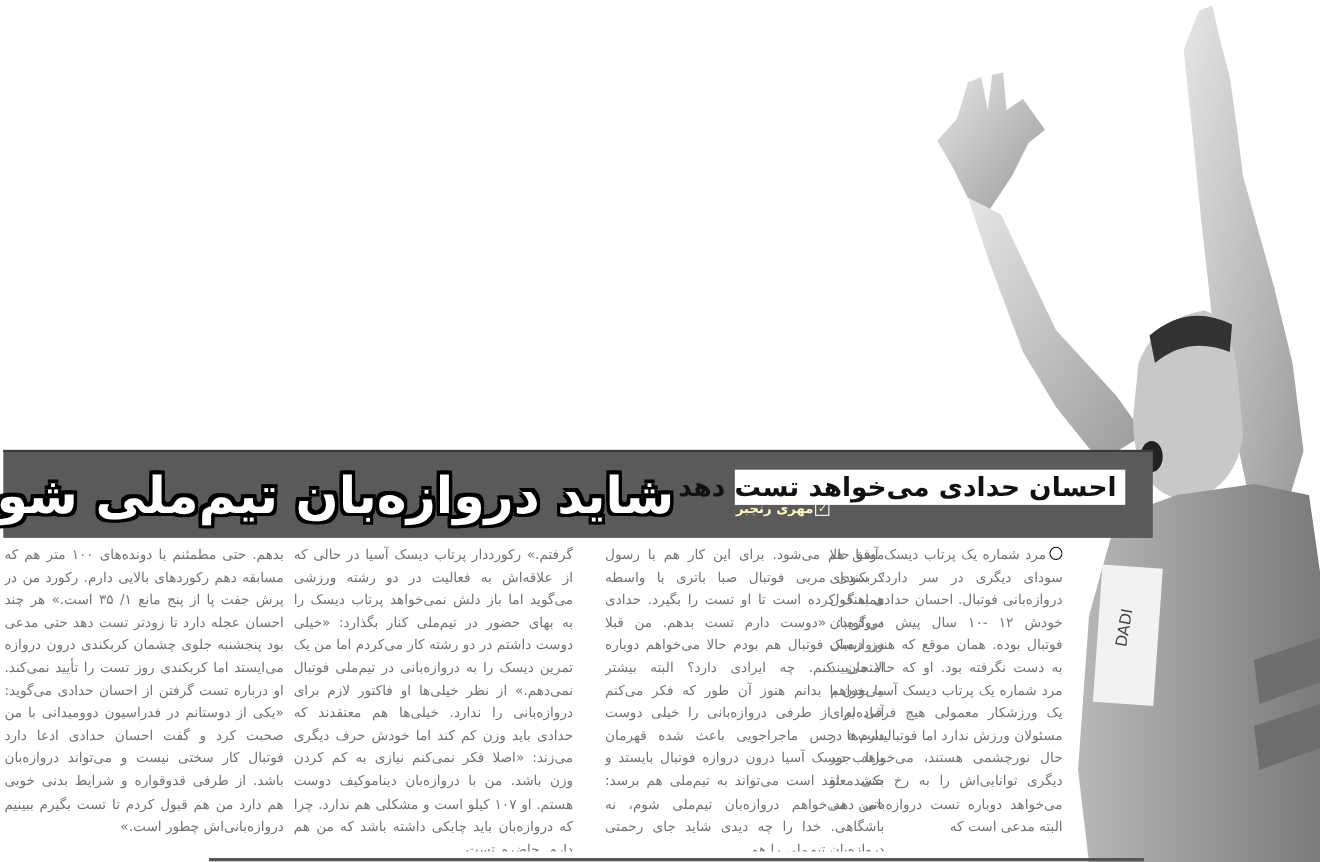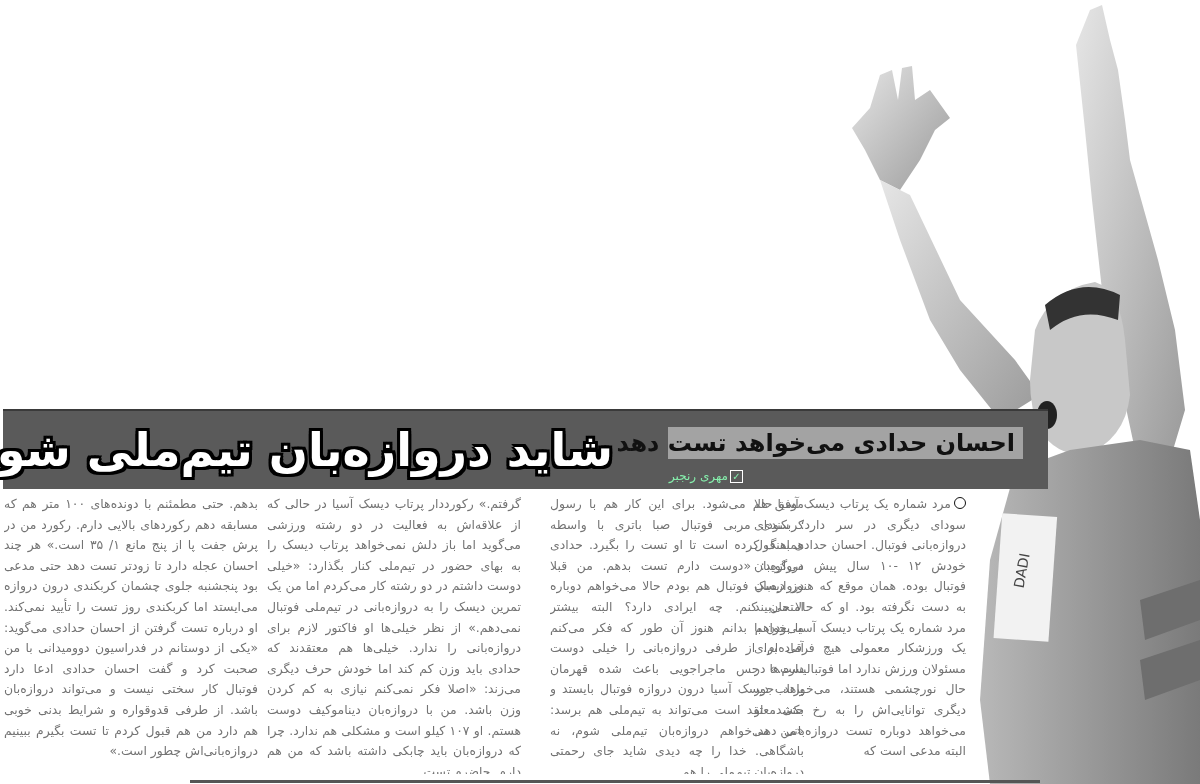--- a/index.html
+++ b/index.html
@@ -22,32 +22,32 @@
       position: absolute; left: 10px; top: 6px; width: 600px; height: 66px;
       direction: rtl; text-align: right;
       font-family: "DejaVu Sans", sans-serif; font-weight: bold;
       font-size: 46px; line-height: 66px; color: #ffffff;
       text-shadow: -3px -3px 0 #000, 3px -3px 0 #000, -3px 3px 0 #000, 3px 3px 0 #000,
                    0 3px 0 #000, 0 -3px 0 #000, 3px 0 0 #000, -3px 0 0 #000;
       white-space: nowrap;
     }
     .kicker-box {
       position: absolute; left: 665px; top: 16px; width: 355px; height: 32px;
-      background: #a3a3a3;
+      background: #ffffff;
     }
     .kicker {
       position: absolute; right: 8px; top: 0; direction: rtl;
       font-family: "DejaVu Sans", sans-serif; font-weight: bold;
       font-size: 24px; line-height: 32px; color: #111;
       white-space: nowrap;
     }
     .byline {
-      position: absolute; left: 666px; top: 56px; direction: rtl;
-      font-family: "DejaVu Sans", sans-serif; font-weight: normal;
-      font-size: 12px; line-height: 18px; color: #86efac;
+      position: absolute; left: 666px; top: 42px; direction: rtl;
+      font-family: "DejaVu Sans", sans-serif; font-weight: bold;
+      font-size: 12px; line-height: 18px; color: #fef9c3;
       white-space: nowrap;
     }
     .byline .check {
       display: inline-block; width: 11px; height: 11px; border: 1px solid #fff;
       font-size: 10px; line-height: 11px; text-align: center; margin-left: 2px;
       vertical-align: middle;
     }
 
     
     .col {

